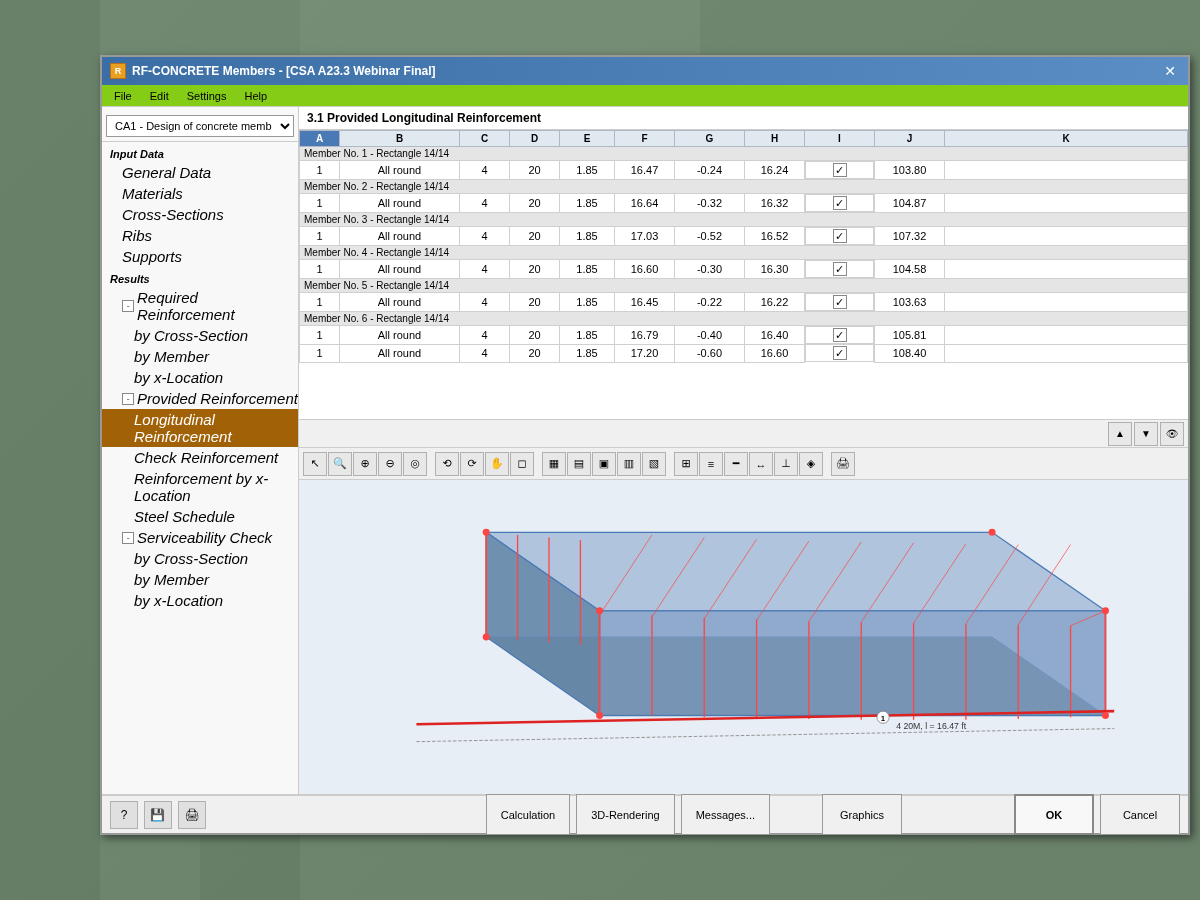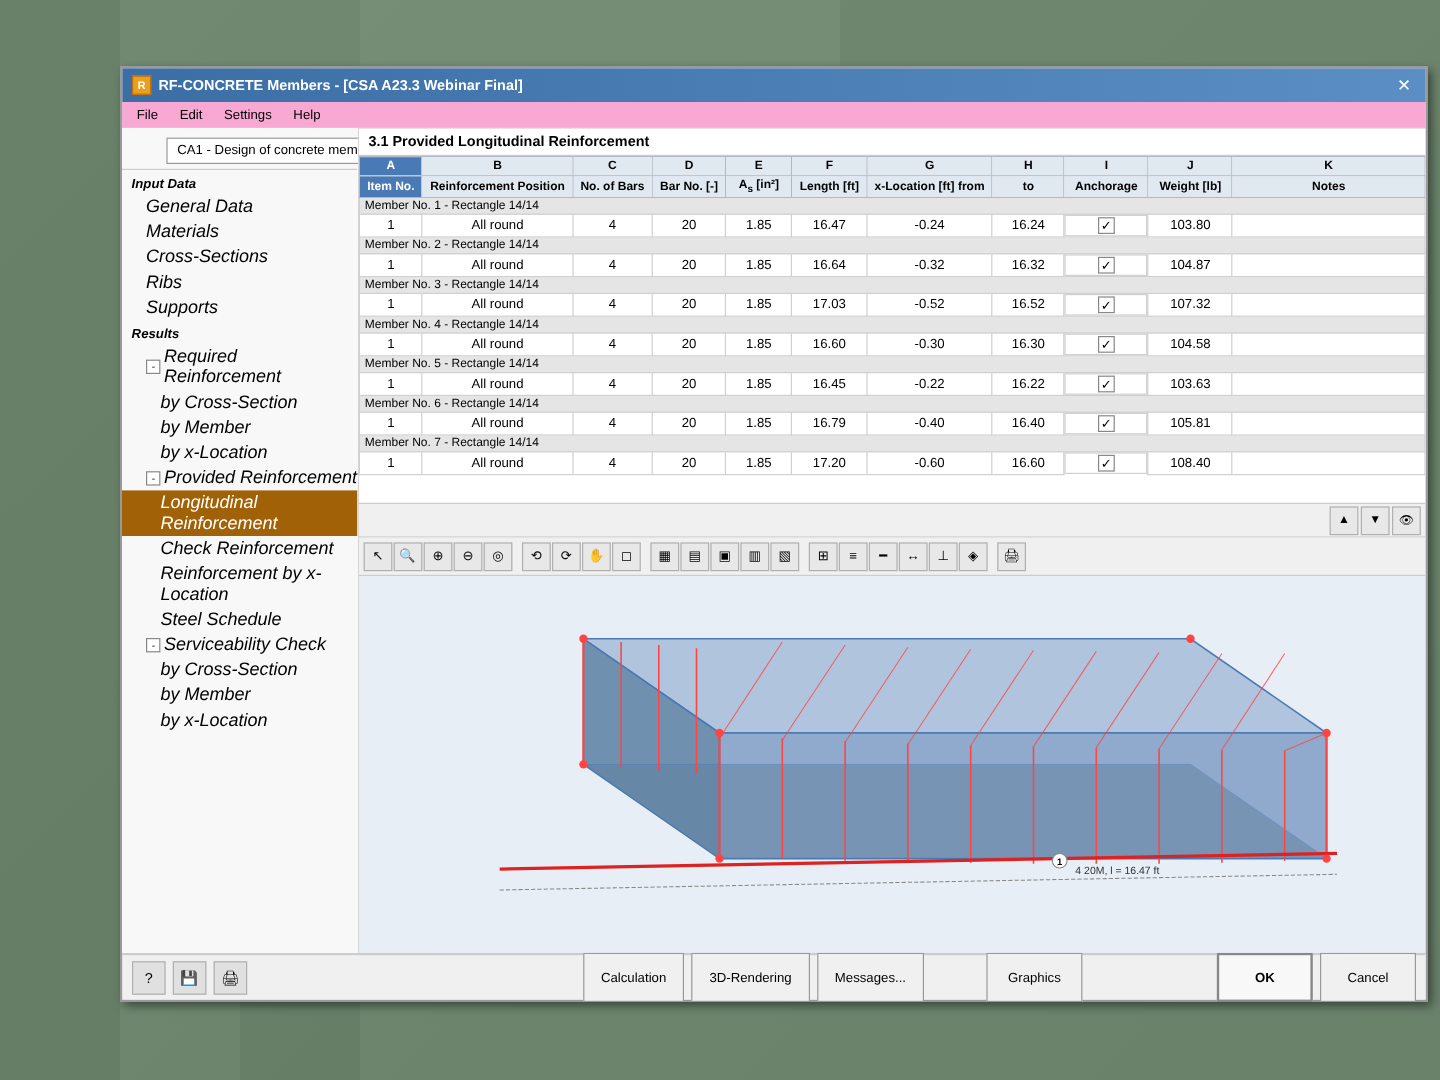--- a/index.html
+++ b/index.html
@@ -7,21 +7,21 @@
     
     .bg-scene { position: absolute; top: 0; left: 0; width: 1200px; height: 900px; background: linear-gradient(135deg, #7a9a7a 0%, #6a8a6a 100%); }
     
     .main-window { position: absolute; top: 55px; left: 100px; width: 1090px; height: 780px; background: #f0f0f0; border: 2px solid #999; box-shadow: 3px 3px 8px rgba(0,0,0,0.5); }
     
     .title-bar { display: flex; align-items: center; justify-content: space-between; background: linear-gradient(to right, #3a6ea5, #5a8ec5); height: 28px; padding: 0 8px; color: white; font-size: 12px; font-weight: bold; }
     .title-bar-left { display: flex; align-items: center; gap: 6px; }
     .title-icon { width: 16px; height: 16px; background: #e8a020; border: 1px solid #c07010; display: flex; align-items: center; justify-content: center; font-size: 9px; color: white; font-weight: bold; }
     .close-btn { background: none; border: none; color: white; font-size: 14px; cursor: pointer; padding: 0 4px; }
     
-    .menu-bar { display: flex; background: #f9a8d4; border-bottom: 1px solid #ccc; height: 22px; align-items: center; padding: 0 4px; gap: 2px; }
+    .menu-bar { display: flex; background: #84cc16; border-bottom: 1px solid #ccc; height: 22px; align-items: center; padding: 0 4px; gap: 2px; }
     .menu-item { padding: 2px 8px; cursor: pointer; font-size: 11px; color: #000; }
     
     
     .left-panel { width: 197px; min-width: 197px; background: #f8f8f8; border-right: 1px solid #ccc; overflow-y: auto; padding: 4px 0; }
     .panel-section { font-size: 11px; font-style: italic; }
     .section-header { font-weight: bold; color: #000; padding: 2px 8px; margin-top: 4px; }
     .tree-item { padding: 1px 0; cursor: pointer; }
     .tree-item-label { display: flex; align-items: center; padding: 1px 0; }
     .tree-indent-1 { padding-left: 20px; }
     .tree-indent-2 { padding-left: 32px; }
@@ -53,21 +53,21 @@
     .viz-area { flex: 1; background: #e8eef5; position: relative; overflow: hidden; }
     
     
     .bottom-bar { height: 38px; background: #f0f0f0; border-top: 1px solid #ccc; display: flex; align-items: center; padding: 0 8px; gap: 6px; }
     .bottom-icon-btn { width: 28px; height: 28px; background: #e0e0e0; border: 1px solid #b0b0b0; cursor: pointer; display: flex; align-items: center; justify-content: center; font-size: 12px; }
     .spacer { flex: 1; }
     .action-btn { height: 41px; padding: 0 14px; background: #f0f0f0; border: 1px solid #999; cursor: pointer; font-size: 11px; min-width: 80px; }
     .action-btn.primary { background: #f8f8f8; border: 2px solid #888; font-weight: bold; }
     
     
-    .dropdown-select { height: 22px; border: 1px solid #999; font-size: 11px; background: white; min-width: 120px; padding: 0 4px; margin-left: 33px; }
+    .dropdown-select { height: 22px; border: 1px solid #999; font-size: 11px; background: white; min-width: 120px; padding: 0 4px; }
     
     
     .cb-checked { width: 14px; height: 14px; border: 1px solid #888; background: white; display: inline-flex; align-items: center; justify-content: center; font-size: 11px; }
   </style>
 </head>
 <body>
 
 <div class="bg-scene">
 
   <svg width="1200" height="900" style="position:absolute;top:0;left:0;opacity:0.5;">
@@ -223,33 +223,20 @@
               <th style="width:50px;">C</th>
               <th style="width:50px;">D</th>
               <th style="width:55px;">E</th>
               <th style="width:60px;">F</th>
               <th style="width:70px;">G</th>
               <th style="width:60px;">H</th>
               <th style="width:70px;">I</th>
               <th style="width:70px;">J</th>
               <th>K</th>
             </tr>
-            <tr>
-              <th class="col-a">Item No.</th>
-              <th>Reinforcement Position</th>
-              <th>No. of Bars</th>
-              <th>Bar No. [-]</th>
-              <th>A<sub>s</sub> [in²]</th>
-              <th>Length [ft]</th>
-              <th>x-Location [ft] from</th>
-              <th>to</th>
-              <th>Anchorage</th>
-              <th>Weight [lb]</th>
-              <th>Notes</th>
-            </tr>
           </thead>
           <tbody id="table-body">
           <tr class="member-row">
                 <td colspan="11">Member No. 1  -  Rectangle 14/14</td>
               </tr>
               <tr class="data-row">
                 <td>1</td>
                 <td>All round</td>
                 <td>4</td>
                 <td>20</td>
@@ -345,23 +332,20 @@
                 <td>20</td>
                 <td>1.85</td>
                 <td>16.79</td>
                 <td>-0.40</td>
                 <td>16.40</td>
                 <td style="display: flex; justify-content: center; align-items: center;">
                   <div class="cb-checked">✓</div>
                 </td>
                 <td>105.81</td>
                 <td></td>
-              </tr>
-              <tr class="member-row">
-                <td colspan="11">Member No. 7  -  Rectangle 14/14</td>
               </tr>
               <tr class="data-row">
                 <td>1</td>
                 <td>All round</td>
                 <td>4</td>
                 <td>20</td>
                 <td>1.85</td>
                 <td>17.20</td>
                 <td>-0.60</td>
                 <td>16.60</td>

